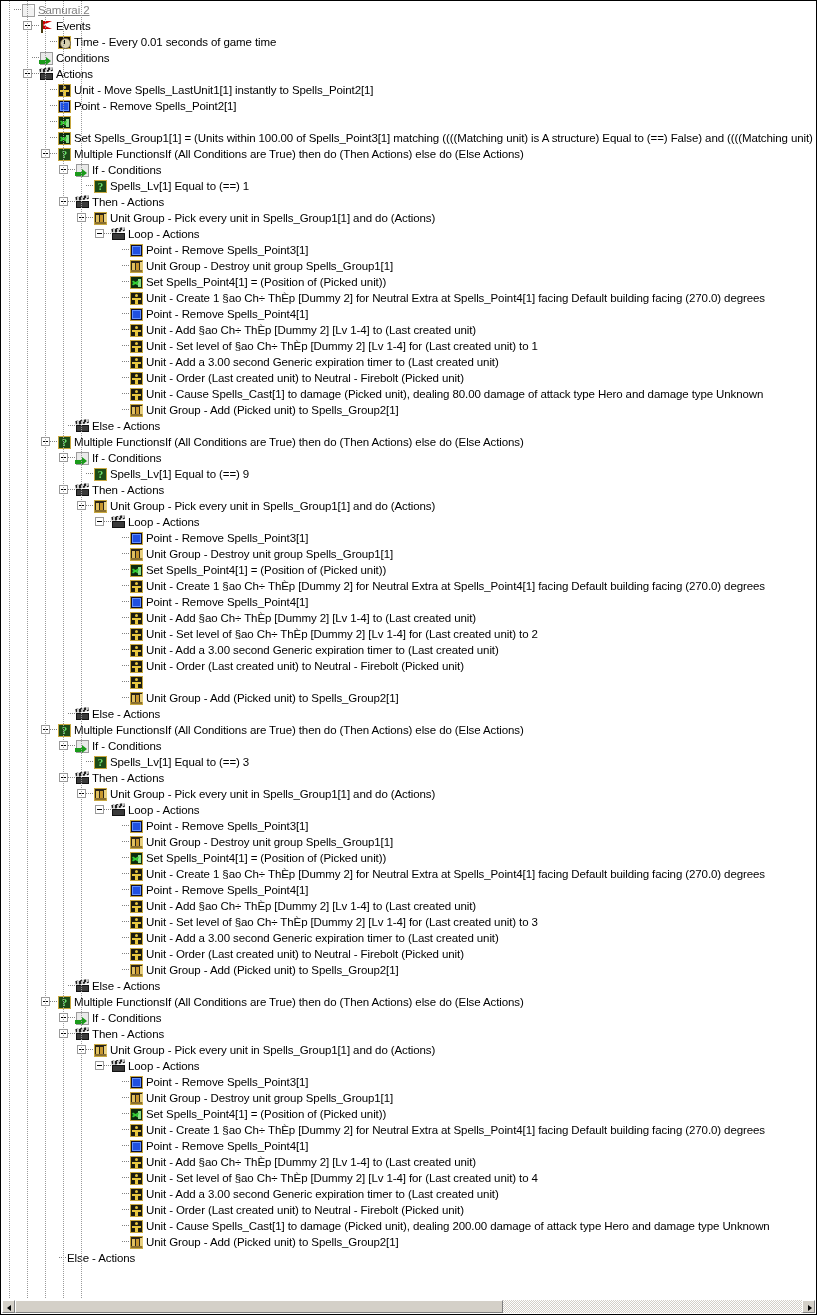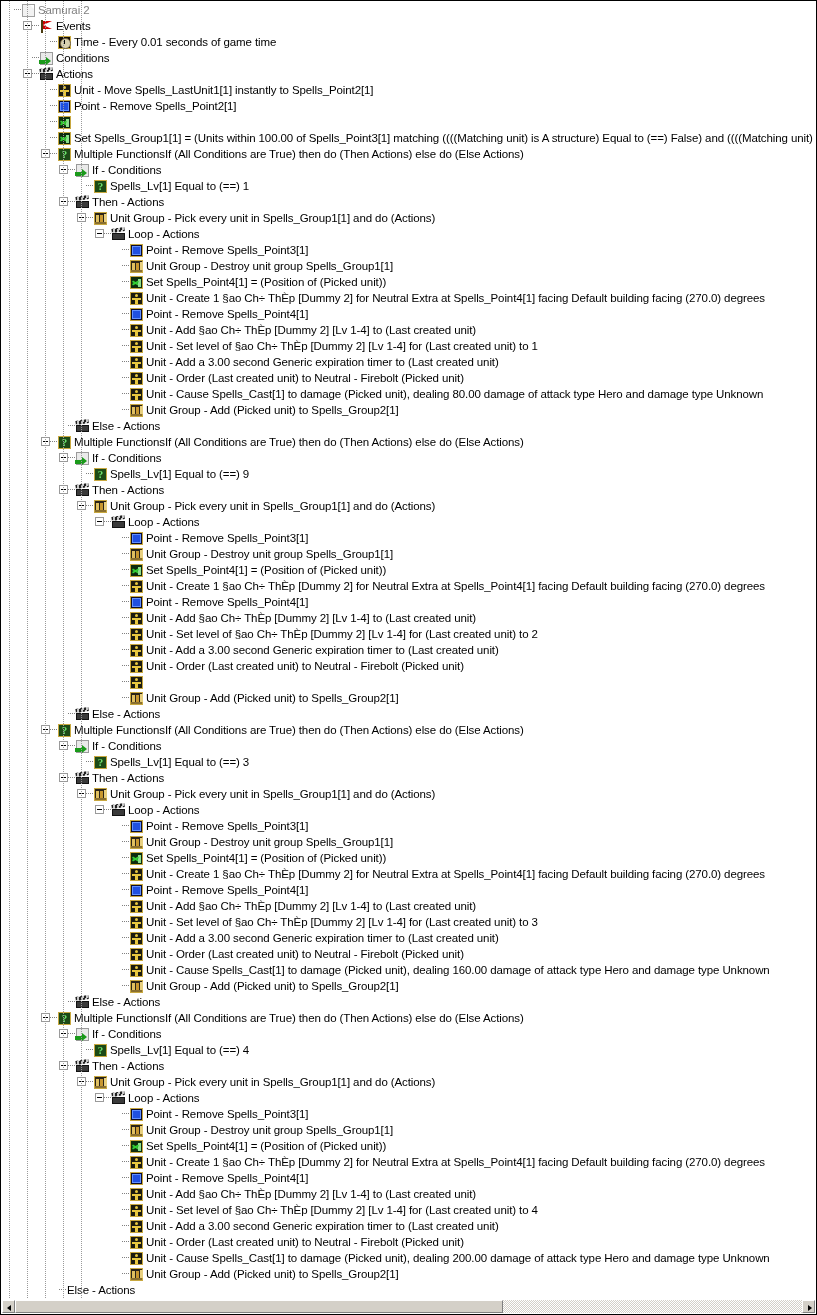--- a/index.html
+++ b/index.html
@@ -34,21 +34,21 @@
     white-space: nowrap;
     font-size: 11.5px;
     color: #000000;
   }
   .row .lbl {
     display: inline-block;
     vertical-align: top;
     line-height: 16px;
     letter-spacing: -0.1px;
   }
-  .row.root .lbl { color: #808080; }
+  .row.root .lbl { color: #808080; text-decoration: underline; }
   
   .pad { display: inline-block; vertical-align: top; height: 16px; }
   
   .exp {
     display: inline-block; vertical-align: top;
     width: 9px; height: 9px; margin-top: 3px;
     border: 1px solid #9a9a9a;
     background: #ffffff;
     position: relative;
     box-sizing: border-box;
@@ -277,26 +277,24 @@
       <div class="row"><span class="pad" style="width: 94px;"></span><span class="exp"></span><span class="dots"></span><span class="ico clap"><i></i></span><span class="lbl">Loop - Actions</span></div>
       <div class="row"><span class="pad" style="width: 112px;"></span><span class="expspace"></span><span class="dots"></span><span class="ico point"><i></i></span><span class="lbl">Point - Remove Spells_Point3[1]</span></div>
       <div class="row"><span class="pad" style="width: 112px;"></span><span class="expspace"></span><span class="dots"></span><span class="ico ugrp"><i></i></span><span class="lbl">Unit Group - Destroy unit group Spells_Group1[1]</span></div>
       <div class="row"><span class="pad" style="width: 112px;"></span><span class="expspace"></span><span class="dots"></span><span class="ico setv"><i></i></span><span class="lbl">Set Spells_Point4[1] = (Position of (Picked unit))</span></div>
       <div class="row"><span class="pad" style="width: 112px;"></span><span class="expspace"></span><span class="dots"></span><span class="ico unit"><i></i></span><span class="lbl">Unit - Create 1 §ao Ch÷ ThÈp [Dummy 2] for Neutral Extra at Spells_Point4[1] facing Default building facing (270.0) degrees</span></div>
       <div class="row"><span class="pad" style="width: 112px;"></span><span class="expspace"></span><span class="dots"></span><span class="ico point"><i></i></span><span class="lbl">Point - Remove Spells_Point4[1]</span></div>
       <div class="row"><span class="pad" style="width: 112px;"></span><span class="expspace"></span><span class="dots"></span><span class="ico unit"><i></i></span><span class="lbl">Unit - Add §ao Ch÷ ThÈp [Dummy 2] [Lv 1-4] to (Last created unit)</span></div>
       <div class="row"><span class="pad" style="width: 112px;"></span><span class="expspace"></span><span class="dots"></span><span class="ico unit"><i></i></span><span class="lbl">Unit - Set level of §ao Ch÷ ThÈp [Dummy 2] [Lv 1-4] for (Last created unit) to 3</span></div>
       <div class="row"><span class="pad" style="width: 112px;"></span><span class="expspace"></span><span class="dots"></span><span class="ico unit"><i></i></span><span class="lbl">Unit - Add a 3.00 second Generic expiration timer to (Last created unit)</span></div>
       <div class="row"><span class="pad" style="width: 112px;"></span><span class="expspace"></span><span class="dots"></span><span class="ico unit"><i></i></span><span class="lbl">Unit - Order (Last created unit) to Neutral - Firebolt (Picked unit)</span></div>
-      <div class="row"><span class="pad" style="width: 112px;"></span><span class="expspace"></span><span class="dots"></span><span class="ico unit"><i></i></span><span class="lbl">Unit - Cause Spells_Cast[1] to damage (Picked unit), dealing 160.00 damage of attack type Hero and damage type Unknown</span></div>
       <div class="row"><span class="pad" style="width: 112px;"></span><span class="expspace"></span><span class="dots"></span><span class="ico ugrp"><i></i></span><span class="lbl">Unit Group - Add (Picked unit) to Spells_Group2[1]</span></div>
       <div class="row"><span class="pad" style="width: 58px;"></span><span class="expspace"></span><span class="dots"></span><span class="ico clap"><i></i></span><span class="lbl">Else - Actions</span></div>
       <div class="row"><span class="pad" style="width: 40px;"></span><span class="exp"></span><span class="dots"></span><span class="ico quest"><i></i></span><span class="lbl">Multiple FunctionsIf (All Conditions are True) then do (Then Actions) else do (Else Actions)</span></div>
       <div class="row"><span class="pad" style="width: 58px;"></span><span class="exp"></span><span class="dots"></span><span class="ico cond"><i></i></span><span class="lbl">If - Conditions</span></div>
-      <div class="row"><span class="pad" style="width: 76px;"></span><span class="expspace"></span><span class="dots"></span><span class="ico quest"><i></i></span><span class="lbl">Spells_Lv[1] Equal to (==) 4</span></div>
       <div class="row"><span class="pad" style="width: 58px;"></span><span class="exp"></span><span class="dots"></span><span class="ico clap"><i></i></span><span class="lbl">Then - Actions</span></div>
       <div class="row"><span class="pad" style="width: 76px;"></span><span class="exp"></span><span class="dots"></span><span class="ico ugrp"><i></i></span><span class="lbl">Unit Group - Pick every unit in Spells_Group1[1] and do (Actions)</span></div>
       <div class="row"><span class="pad" style="width: 94px;"></span><span class="exp"></span><span class="dots"></span><span class="ico clap"><i></i></span><span class="lbl">Loop - Actions</span></div>
       <div class="row"><span class="pad" style="width: 112px;"></span><span class="expspace"></span><span class="dots"></span><span class="ico point"><i></i></span><span class="lbl">Point - Remove Spells_Point3[1]</span></div>
       <div class="row"><span class="pad" style="width: 112px;"></span><span class="expspace"></span><span class="dots"></span><span class="ico ugrp"><i></i></span><span class="lbl">Unit Group - Destroy unit group Spells_Group1[1]</span></div>
       <div class="row"><span class="pad" style="width: 112px;"></span><span class="expspace"></span><span class="dots"></span><span class="ico setv"><i></i></span><span class="lbl">Set Spells_Point4[1] = (Position of (Picked unit))</span></div>
       <div class="row"><span class="pad" style="width: 112px;"></span><span class="expspace"></span><span class="dots"></span><span class="ico unit"><i></i></span><span class="lbl">Unit - Create 1 §ao Ch÷ ThÈp [Dummy 2] for Neutral Extra at Spells_Point4[1] facing Default building facing (270.0) degrees</span></div>
       <div class="row"><span class="pad" style="width: 112px;"></span><span class="expspace"></span><span class="dots"></span><span class="ico point"><i></i></span><span class="lbl">Point - Remove Spells_Point4[1]</span></div>
       <div class="row"><span class="pad" style="width: 112px;"></span><span class="expspace"></span><span class="dots"></span><span class="ico unit"><i></i></span><span class="lbl">Unit - Add §ao Ch÷ ThÈp [Dummy 2] [Lv 1-4] to (Last created unit)</span></div>
       <div class="row"><span class="pad" style="width: 112px;"></span><span class="expspace"></span><span class="dots"></span><span class="ico unit"><i></i></span><span class="lbl">Unit - Set level of §ao Ch÷ ThÈp [Dummy 2] [Lv 1-4] for (Last created unit) to 4</span></div>

